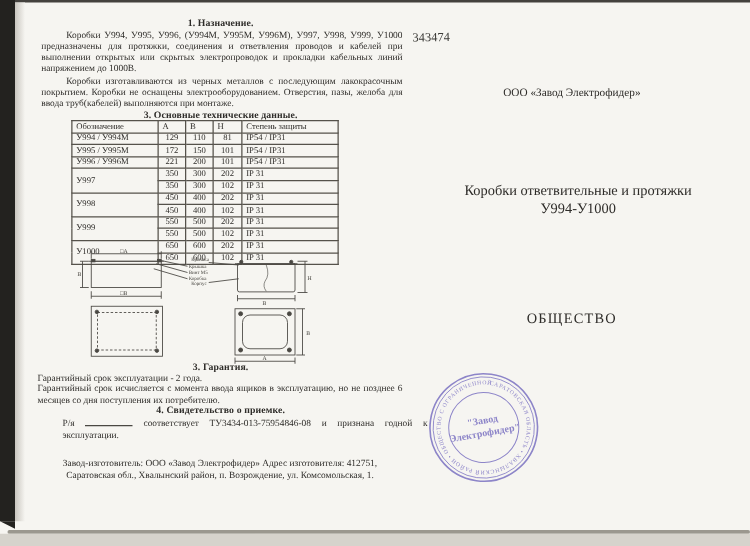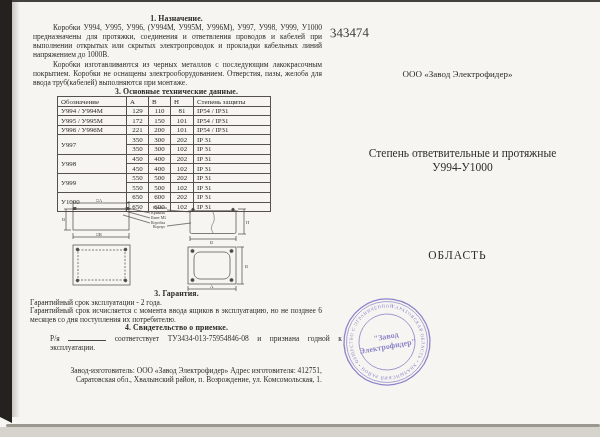--- a/index.html
+++ b/index.html
@@ -28,21 +28,21 @@
   table.spec th{text-align:left;}
   .c0{width:62px;text-align:left;}
   .c1{width:15px;text-align:center;}
   .c2{width:15px;text-align:center;}
   .c3{width:16px;text-align:center;}
   .c4{width:70px;text-align:left;}
 
   .fill-line{display:inline-block;border-bottom:.8px solid #4a4843;height:7px;vertical-align:baseline;}
 
   
-  .doc-number{font-size:13px;color:#3b3a37;transform:rotate(-1deg);}
+  .doc-number{font-size:10px;color:#3b3a37;transform:rotate(-1deg);}
   .company{font-size:9px;text-align:center;}
   .doc-title{font-size:11.5px;text-align:center;line-height:14px;}
   .doc-type{font-size:11.5px;text-align:center;letter-spacing:1px;}
 
   svg text{font-family:"Liberation Serif","DejaVu Serif",serif;}
   .drawlabel{font-size:4px;fill:#45433e;}
   .dimlabel{font-size:4.6px;fill:#45433e;}
 </style>
 </head>
 <body>
@@ -232,32 +232,32 @@
 
   <div class="abs heading" style="left:33px;top:323px;width:287px;">4. Свидетельство о приемке.</div>
 
   <div class="abs bodytext" style="left:30px;top:333px;width:292px;margin-left:20px;">
     <span>Р/я</span>
     <span class="fill-line" style="width:38px;"></span>
     <span>соответствует ТУ3434-013-75954846-08 и признана годной к эксплуатации.</span>
   </div>
 
 
-  <div class="abs bodytext" style="left:30px;top:366px;width:292px;text-align:right;">Завод-изготовитель: ООО «Завод Электрофидер» Адрес изготовителя: 412751, Саратовская обл., Хвалынский район, п. Возрождение, ул. Комсомольская, 1.</div>
+  <div class="abs bodytext" style="left:30px;top:366px;width:292px;text-align:center;">Завод-изготовитель: ООО «Завод Электрофидер» Адрес изготовителя: 412751, Саратовская обл., Хвалынский район, п. Возрождение, ул. Комсомольская, 1.</div>
 
   <div class="abs doc-number" style="left:330px;top:25px;">343474</div>
 
   <div class="abs company" style="left:335px;top:69px;width:245px;">ООО «Завод Электрофидер»</div>
 
   <div class="abs doc-title" style="left:340px;top:146px;width:245px;">
-    <div>Степень ответвительные и протяжные</div>
+    <div>Коробки ответвительные и протяжки</div>
     <div>У994-У1000</div>
   </div>
 
-  <div class="abs doc-type" style="left:340px;top:249px;width:235px;">ОБЛАСТЬ</div>
+  <div class="abs doc-type" style="left:340px;top:249px;width:235px;">ОБЩЕСТВО</div>
 
   <svg class="abs" style="left:341px;top:296px;opacity:.85;" width="92" height="92" viewBox="0 0 92 92">
     <g transform="rotate(8 46 46)">
       <circle cx="46" cy="46" r="43" fill="none" stroke="#7b72c2" stroke-width="1.3"></circle>
       <circle cx="46" cy="46" r="40.5" fill="none" stroke="#7b72c2" stroke-width="0.7"></circle>
       <circle cx="46" cy="46" r="28" fill="none" stroke="#7b72c2" stroke-width="0.8"></circle>
       <defs>
         <path id="ringpath" d="M 46,11.5 a 34.5,34.5 0 1,1 -0.01,0 z" fill="none"></path>
       </defs>
       <text font-size="4.6" fill="#7b72c2" letter-spacing="0.6">

